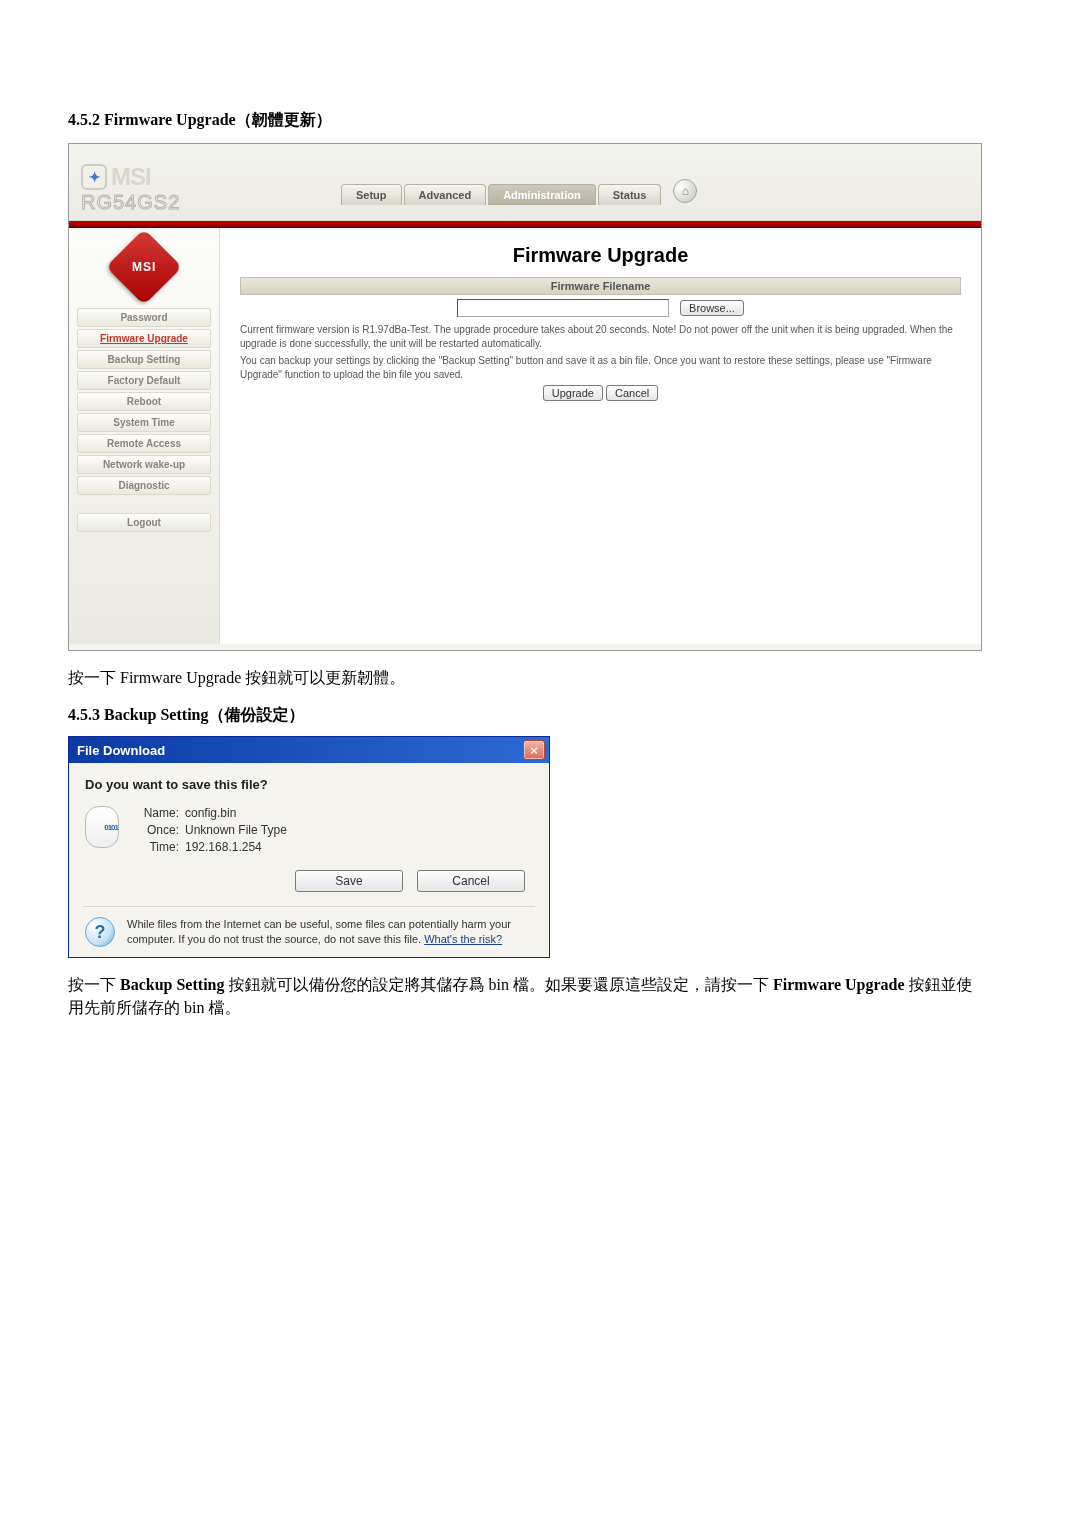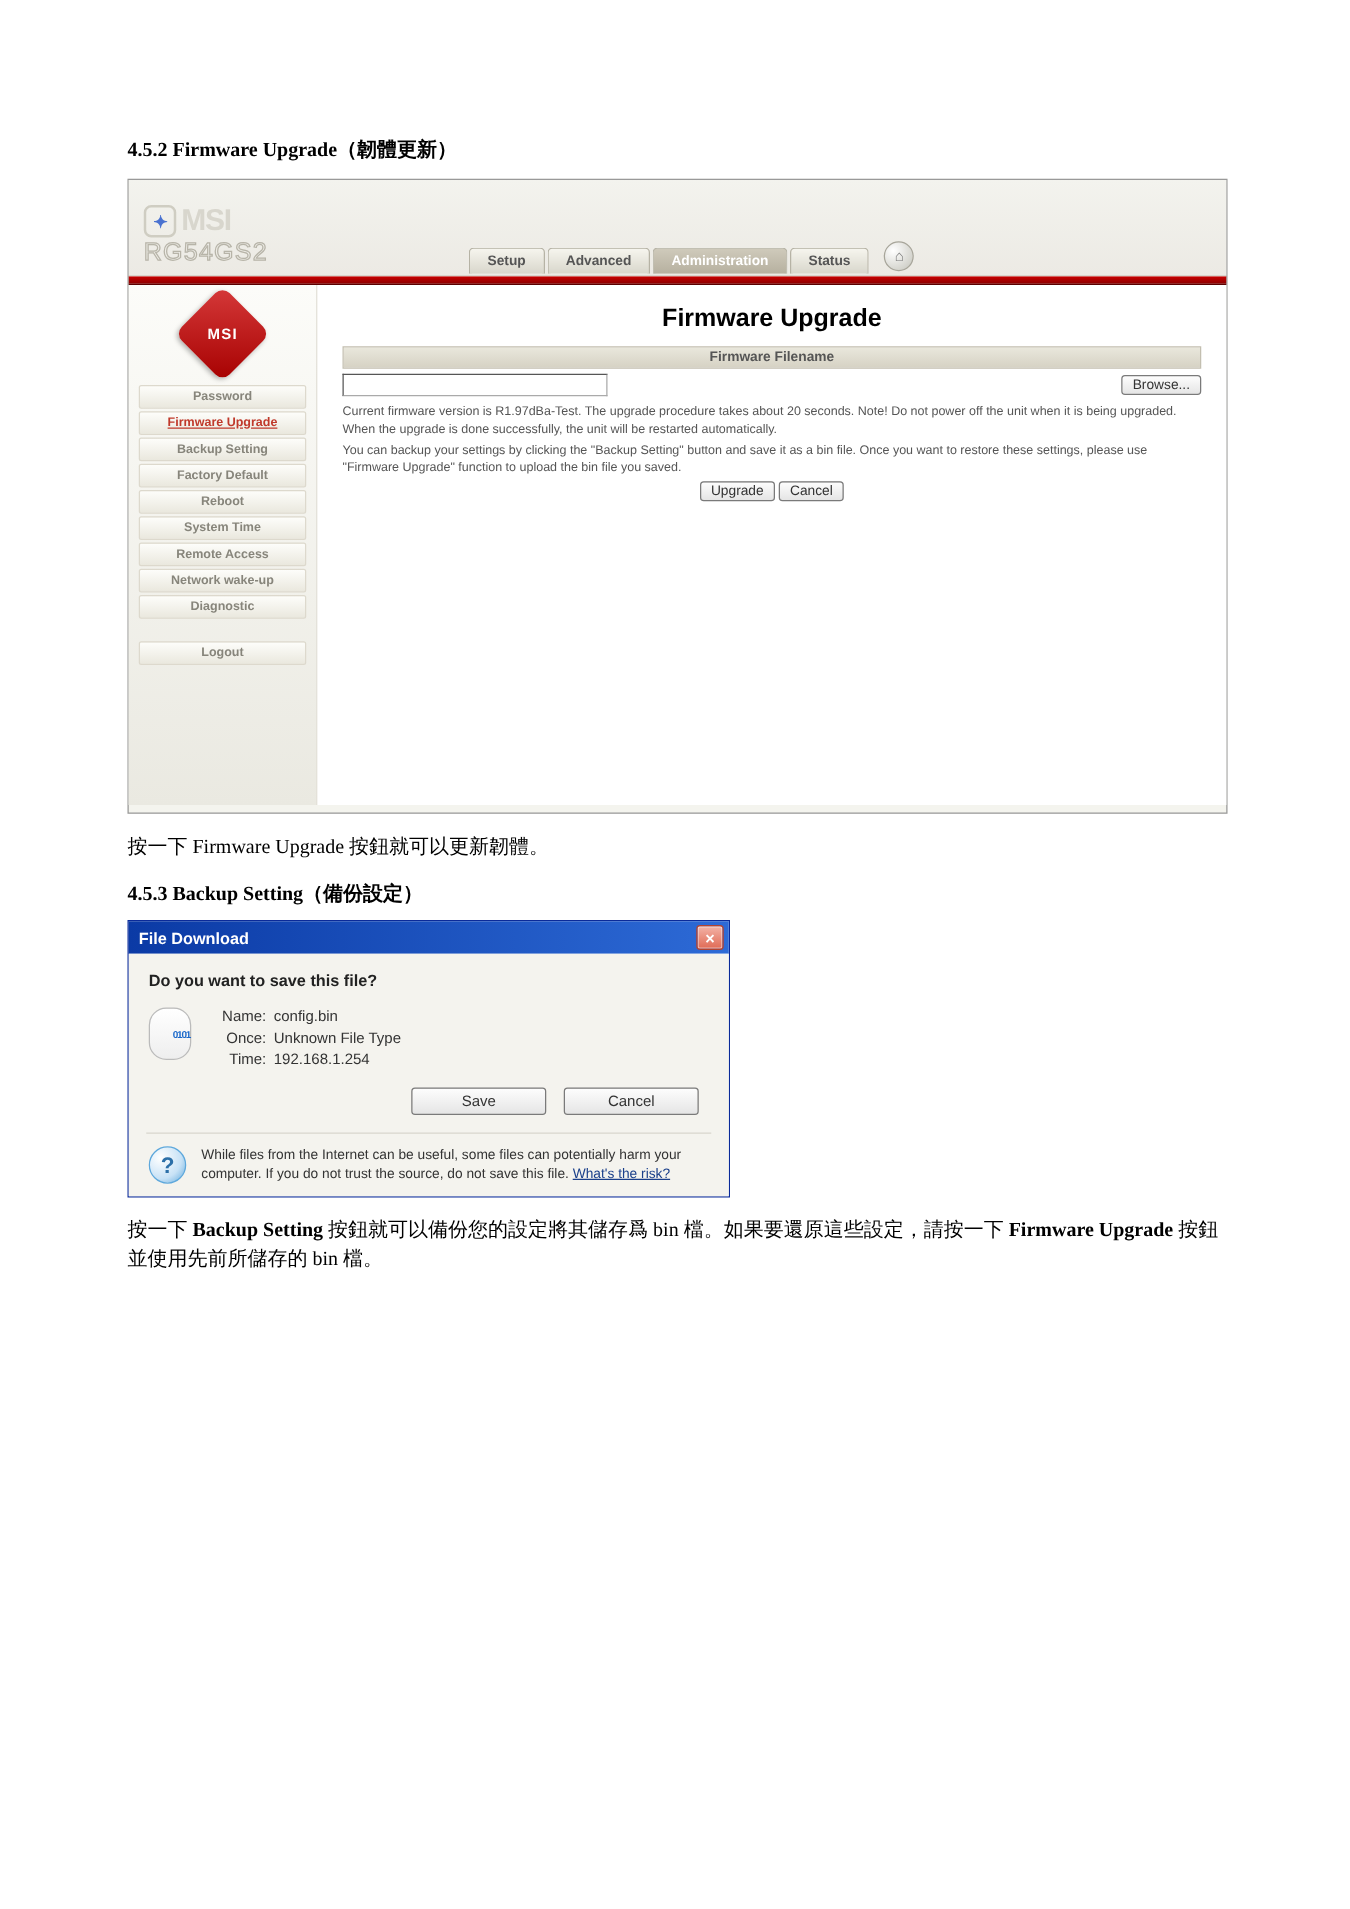--- a/index.html
+++ b/index.html
@@ -4,21 +4,21 @@
 <style>
   body {
     margin: 0;
     font-family: "Times New Roman", serif;
     background: #fff;
     color: #000;
     font-size: 16px;
     width: 1080px;
   }
   .page {
-    padding: 110px 100px 40px 102px;
+    padding: 110px 100px 40px 68px;
   }
   .heading {
     font-weight: bold;
     font-size: 16px;
     margin: 0 0 10px 0;
   }
   .para {
     font-size: 16px;
     margin: 16px 0;
     line-height: 1.4;
@@ -71,21 +71,21 @@
     font-weight: normal;
     color: transparent;
     -webkit-text-stroke: 1px #b7b4a8;
     letter-spacing: 1px;
   }
   .tabs {
     display: flex;
     align-items: flex-end;
     height: 24px;
     margin-left: 110px;
-    margin-bottom: 1px;
+    margin-bottom: 15px;
   }
   .tab {
     background: linear-gradient(#f6f5ee, #d8d6cb);
     border: 1px solid #b6b3a5;
     border-bottom: none;
     border-radius: 4px 4px 0 0;
     padding: 4px 14px;
     margin-right: 2px;
     color: #555;
     font-weight: bold;
@@ -175,21 +175,21 @@
     border: 1px solid #c3bfb0;
     text-align: center;
     font-weight: bold;
     font-size: 11px;
     color: #555;
     padding: 2px 0;
     margin: 0 0 4px 0;
   }
   .file-row {
     display: flex;
-    justify-content: space-between;
+    justify-content: center;
     align-items: center;
     gap: 11px;
     margin-bottom: 6px;
   }
   .file-input {
     width: 210px; height: 16px;
     border: 1px inset #aaa;
     background: #fff;
   }
   .btn {

